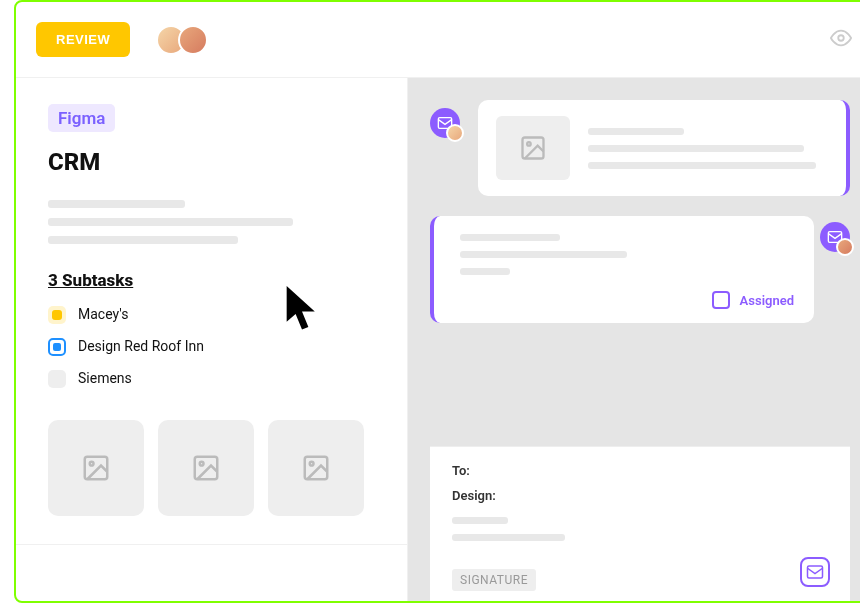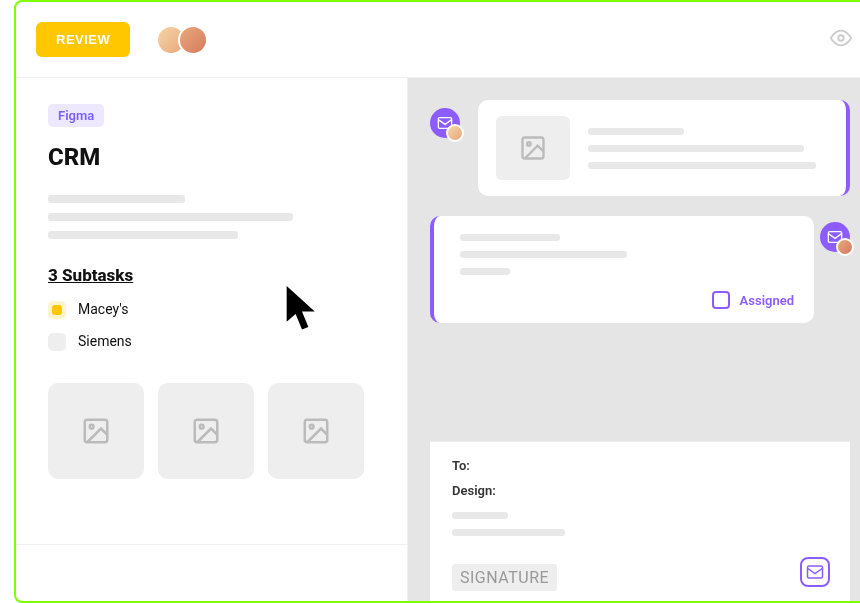--- a/index.html
+++ b/index.html
@@ -6,21 +6,21 @@
   body { font-family: -apple-system, BlinkMacSystemFont, "Segoe UI", Roboto, sans-serif; background: #fff; color: #111; }
   .app { width: 860px; height: 603px; position: relative; border: 2px solid #7FFF00; border-radius: 8px; overflow: hidden; background: #fff; margin-left: 14px; }
   .topbar { height: 76px; display: flex; align-items: center; padding: 0 20px; border-bottom: 1px solid #f0f0f0; }
   .review-btn { background: #FFC700; color: #fff; font-weight: 700; font-size: 13px; letter-spacing: 0.5px; border: none; border-radius: 6px; padding: 10px 20px; cursor: pointer; }
   .avatars { display: flex; margin-left: 26px; }
   .avatar { width: 30px; height: 30px; border-radius: 50%; border: 2px solid #fff; margin-left: -8px; background-size: cover; background-position: center; }
   .avatar:first-child { margin-left: 0; }
   .eye-icon { margin-left: auto; color: #ccc; }
   .body { display: flex; height: calc(100% - 76px); }
   .left { width: 392px; padding: 26px 32px; border-right: 1px solid #f0f0f0; position: relative; }
-  .tag { display: inline-block; background: #EEE8FF; color: #7B61FF; font-size: 13px; font-weight: 600; padding: 4px 10px; border-radius: 5px; margin-bottom: 16px; }
+  .tag { display: inline-block; background: #EEE8FF; color: #7B61FF; font-size: 17px; font-weight: 600; padding: 4px 10px; border-radius: 5px; margin-bottom: 16px; }
   .title { font-size: 24px; font-weight: 800; margin-bottom: 24px; }
   .skeleton-line { background: #e8e8e8; border-radius: 3px; height: 8px; margin-bottom: 10px; }
   .subtasks-heading { font-size: 17px; font-weight: 800; margin: 26px 0 16px; text-decoration: underline; }
   .subtask { display: flex; align-items: flex-start; margin-bottom: 14px; font-size: 14px; }
   .checkbox { width: 18px; height: 18px; border-radius: 5px; margin-right: 12px; display: flex; align-items: center; justify-content: center; }
   .checkbox.yellow { background: #FFF4CC; }
   .checkbox.yellow::after { content:""; width:10px; height:10px; background:#FFC700; border-radius:3px; }
   .checkbox.blue { background: #fff; border: 2px solid #1E90FF; }
   .checkbox.blue::after { content:""; width:8px; height:8px; background:#1E90FF; border-radius:2px; }
   .checkbox.gray { background: #eee; }
@@ -35,21 +35,21 @@
   .mail-badge.left-badge { left:-48px; top:8px; }
   .mail-badge .mini-avatar { position:absolute; width:18px; height:18px; border-radius:50%; bottom:-4px; right:-4px; border:2px solid #fff; background-size:cover; background-position:center; }
   .card2 { padding: 18px 20px 14px 26px; border-left: 4px solid #8C5CFF; margin-right: 36px; }
   .mail-badge.right-badge { right:-36px; top:6px; }
   .assigned-row { display:flex; align-items:center; justify-content:flex-end; gap:10px; margin-top:16px; font-size:13px; color:#8C5CFF; font-weight:600; }
   .assigned-check { width:18px; height:18px; border:2px solid #8C5CFF; border-radius:4px; }
   .compose { margin-top:auto; background:#fff; padding:16px 22px 0 22px; font-size:13px; position:relative; border-top:1px solid #eee; }
   .compose-row { display:flex; margin-bottom:10px; color:#333; font-weight:600; }
   .compose-row .cc { margin-left:auto; color:#ccc; font-weight:500; }
   .compose-skel { margin-top:14px; }
-  .signature { margin-top:18px; display:inline-block; background:#eee; color:#999; font-size:16px; letter-spacing:0.5px; padding:4px 8px; border-radius:3px; margin-bottom:10px; }
+  .signature { margin-top:18px; display:inline-block; background:#eee; color:#999; font-size:12px; letter-spacing:0.5px; padding:4px 8px; border-radius:3px; margin-bottom:10px; }
   .compose-mail-icon { position:absolute; right:20px; bottom:14px; width:30px; height:30px; border:2px solid #8C5CFF; border-radius:8px; display:flex; align-items:center; justify-content:center; color:#8C5CFF; }
   .left-footer-border { border-top:1px solid #f0f0f0; position:absolute; bottom:56px; left:0; right:0; }
 </style>
 </head>
 <body>
 
 <div class="app">
 
   <div class="topbar">
     <button class="review-btn">REVIEW</button>
@@ -73,20 +73,24 @@
 
       <div class="skeleton-line" style="width:42%;"></div>
       <div class="skeleton-line" style="width:75%;"></div>
       <div class="skeleton-line" style="width:58%;"></div>
 
       <div class="subtasks-heading">3 Subtasks</div>
 
       <div class="subtask">
         <span class="checkbox yellow"></span>
         <span>Macey's</span>
+      </div>
+      <div class="subtask">
+        <span class="checkbox blue"></span>
+        <span>Design Red Roof Inn</span>
       </div>
       <div class="subtask">
         <span class="checkbox gray"></span>
         <span>Siemens</span>
       </div>
 
       <div class="thumbs">
         <div class="thumb">
           <svg width="30" height="30" viewBox="0 0 24 24" fill="none" stroke="currentColor" stroke-width="2">
               <rect x="3" y="3" width="18" height="18" rx="2"></rect>

